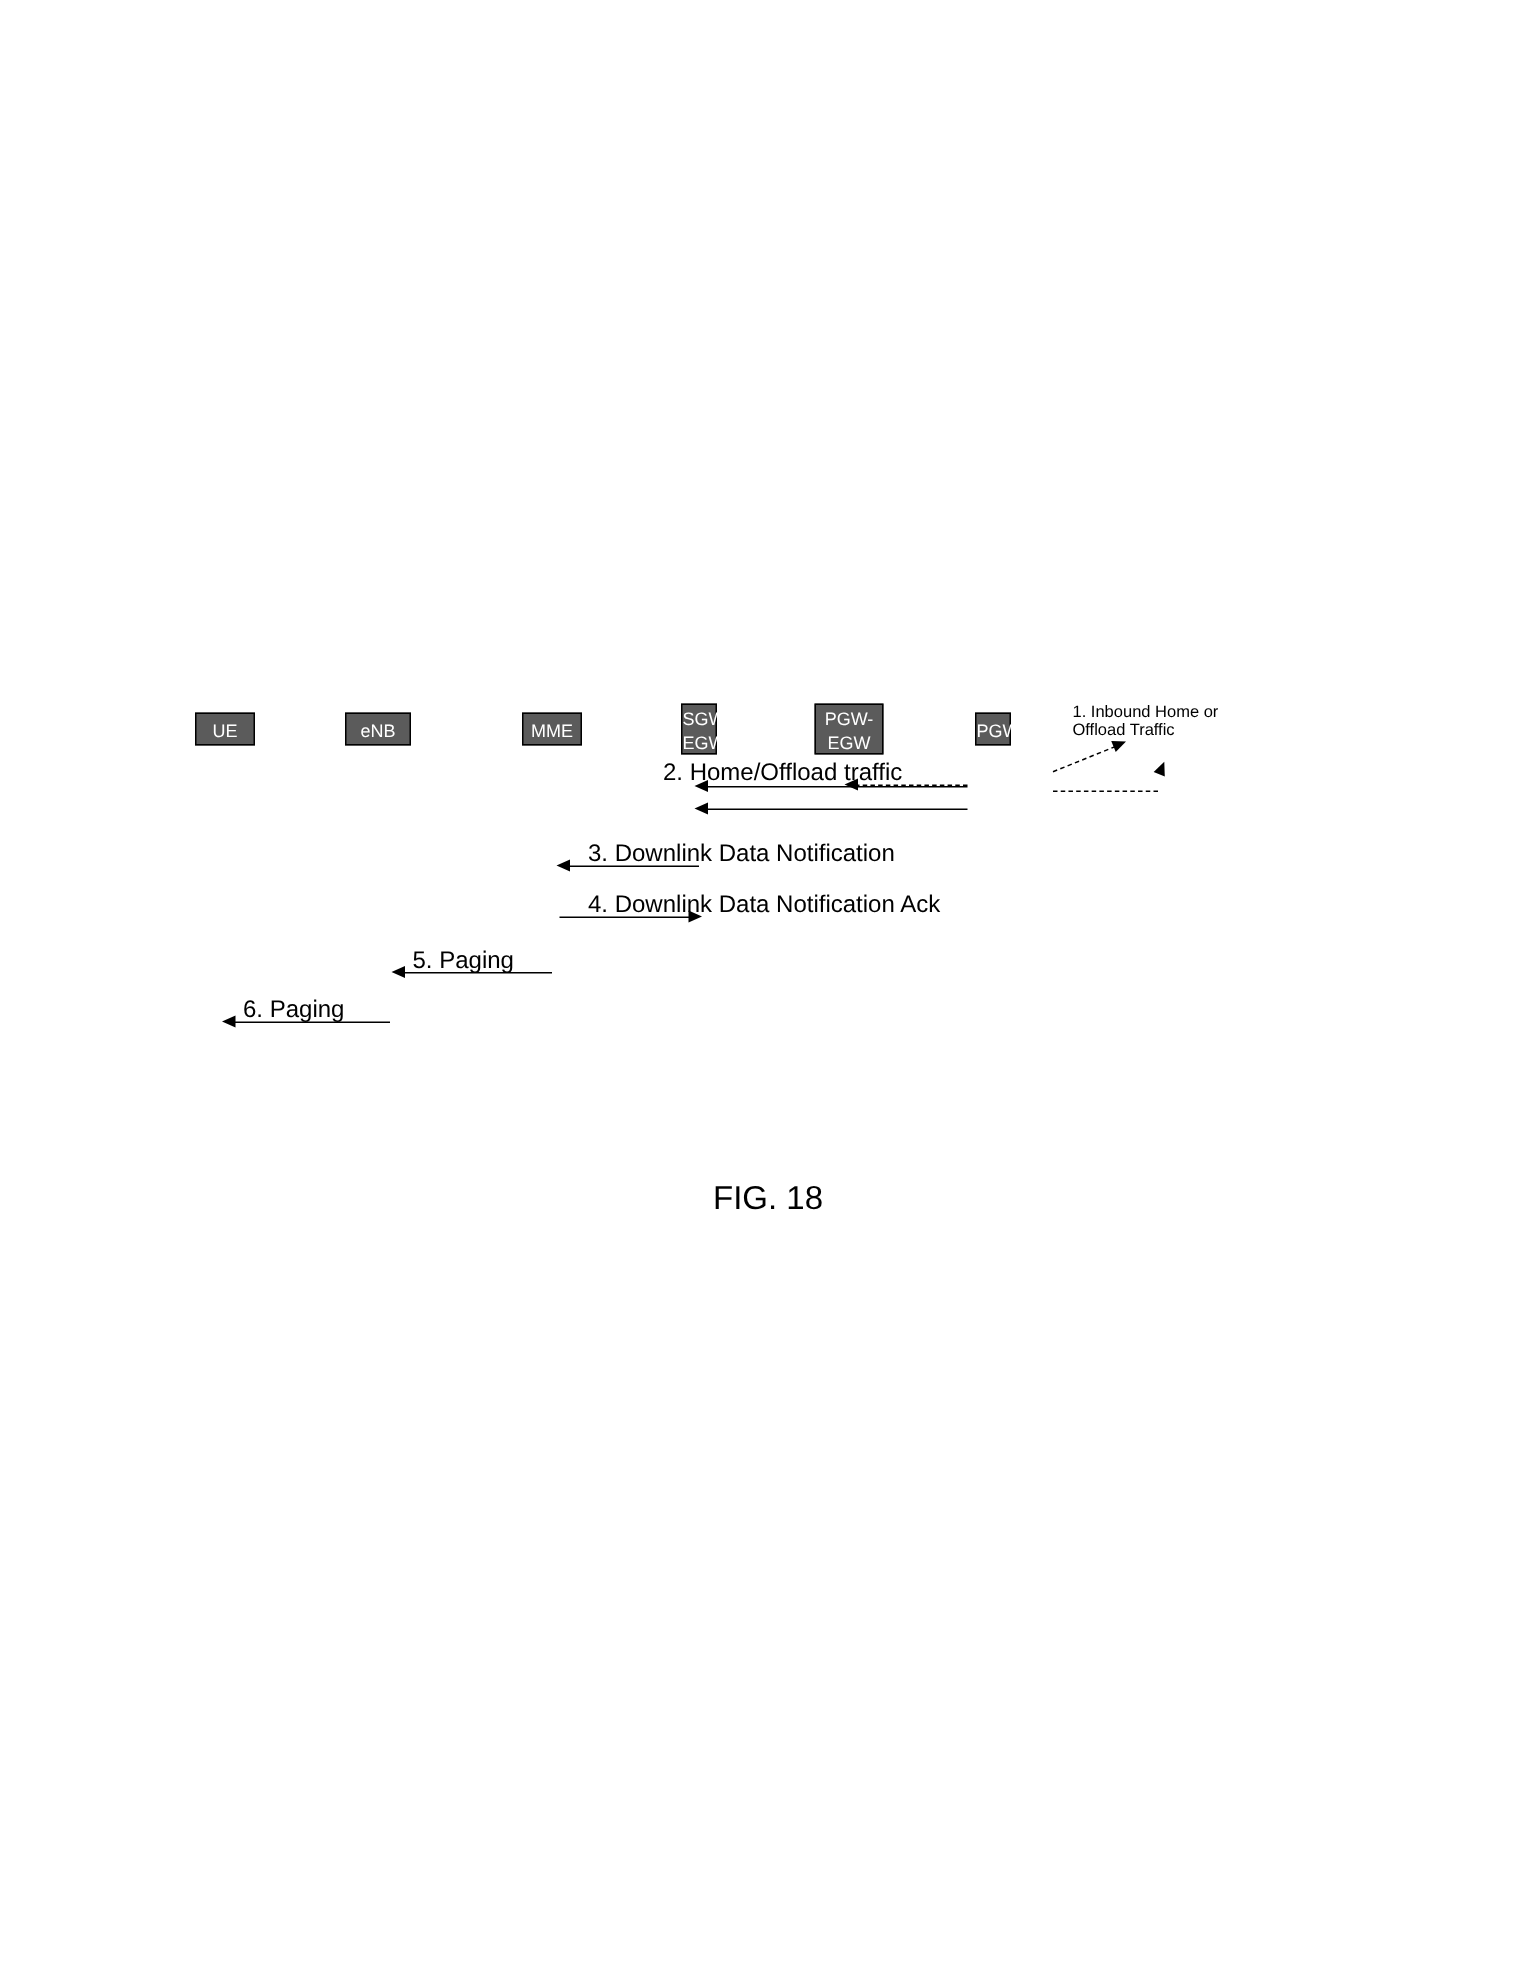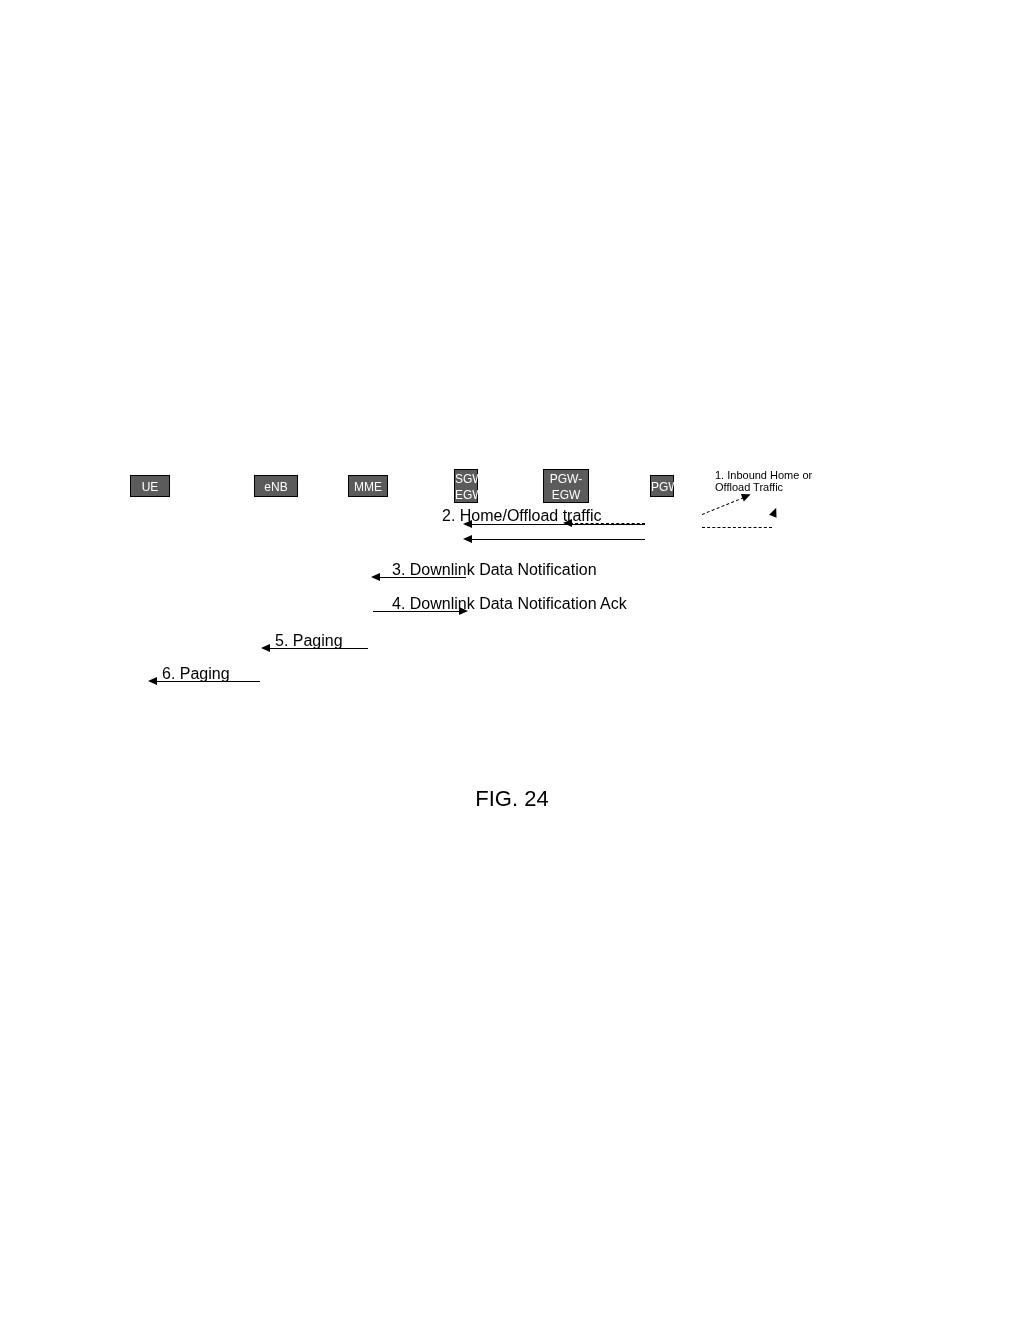--- a/index.html
+++ b/index.html
@@ -93,21 +93,21 @@
 
 </style>
 </head>
 <body>
 <div class="page">
 
 
 <div class="diagram">
 
   <div class="node" style="left:0px;   width:40px;">UE</div>
-  <div class="node" style="left:124px; width:44px;">eNB</div>
+  <div class="node" style="left:100px; width:44px;">eNB</div>
   <div class="node" style="left:218px; width:40px;">MME</div>
   <div class="node tall" style="left:324px; width:24px;">SGW-<br>EGW</div>
   <div class="node tall" style="left:413px; width:46px;">PGW-<br>EGW</div>
   <div class="node" style="left:520px; width:24px;">PGW</div>
 
   <div class="inbound" style="left:585px; top:-6px;">1. Inbound Home or<br>Offload Traffic</div>
 
   <div class="dash" style="left:572px; top:39px; width:45px; transform:rotate(-22deg); transform-origin:left center;"></div>
   <div class="ahead-r" style="left:612px; top:17px; transform:rotate(-22deg);"></div>
   <div class="dash" style="left:572px; top:52px; width:70px;"></div>
@@ -135,15 +135,15 @@
   <div class="msglabel" style="left:145px; top:157px;">5. Paging</div>
   <div class="harrow" style="left:138px; top:173px; width:100px;"></div>
   <div class="ahead-l" style="left:131px; top:169px;"></div>
 
   <div class="msglabel" style="left:32px; top:190px;">6. Paging</div>
   <div class="harrow" style="left:25px; top:206px; width:105px;"></div>
   <div class="ahead-l" style="left:18px; top:202px;"></div>
 
 </div>
 
-<div class="fig">FIG. 24</div>
+<div class="fig">FIG. 18</div>
 
 </div>
 
 </body></html>

